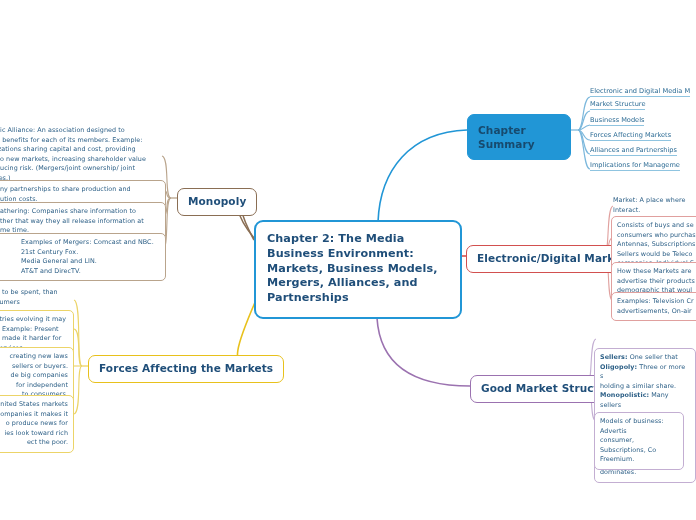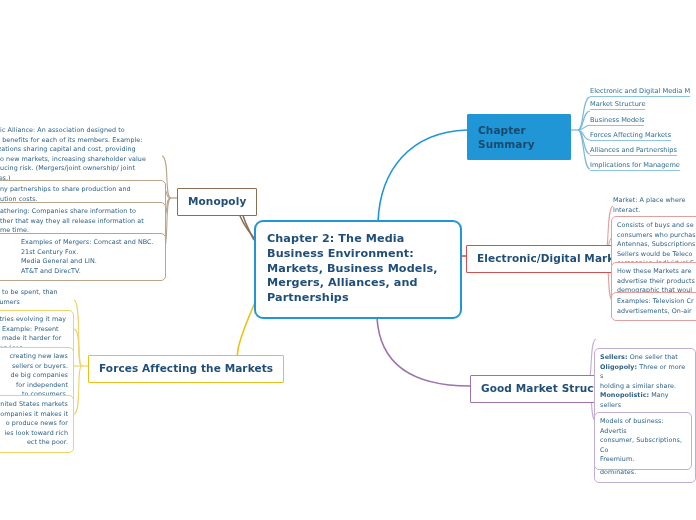--- a/index.html
+++ b/index.html
@@ -24,21 +24,21 @@
   svg.links {
     position: absolute;
     left: 0; top: 0;
     width: 696px;
     height: 520px;
     pointer-events: none;
   }
   .node {
     position: absolute;
     box-sizing: border-box;
-    border-radius: 1px;
+    border-radius: 7px;
     font-weight: bold;
     line-height: 1.32;
     letter-spacing: 0.1px;
   }
   
   #central {
     left: 254px;
     top: 220px;
     width: 208px;
     padding: 10px 11px 11px 11px;
@@ -199,21 +199,21 @@
   <div class="node branch" id="branch-good">Good Market Structure</div>
 
   <div class="leaf boxed b-purp" style="left:594px; top:348px; width:102px; white-space:pre-line;"><span><b>Sellers:</b> One seller that &nbsp;
 <b>Oligopoly:</b> Three or more s
 holding a similar share.
 <b>Monopolistic:</b> Many sellers
 that are not perfect substitu
 <b>Perfect Competition:</b> Mult
 homogeneous product chara
 dominates.</span></div>
-  <div class="leaf boxed b-purp" style="left:594px; top:412px; width:98px; white-space:pre-line;">Models of business: Advertis
+  <div class="leaf boxed b-purp" style="left:594px; top:412px; width:90px; white-space:pre-line;">Models of business: Advertis
 consumer, Subscriptions, Co
 Freemium.</div>
 
   <div class="node branch" id="branch-alliances">Monopoly</div>
 
   <div class="leaf plain nb" style="left:-8px; top:126px; width:172px; white-space:pre-line;">egic Alliance: An association designed to
 de benefits for each of its members. Example:
 nizations sharing capital and cost, providing
 s to new markets, increasing shareholder value
 educing risk. (Mergers/joint ownership/ joint

